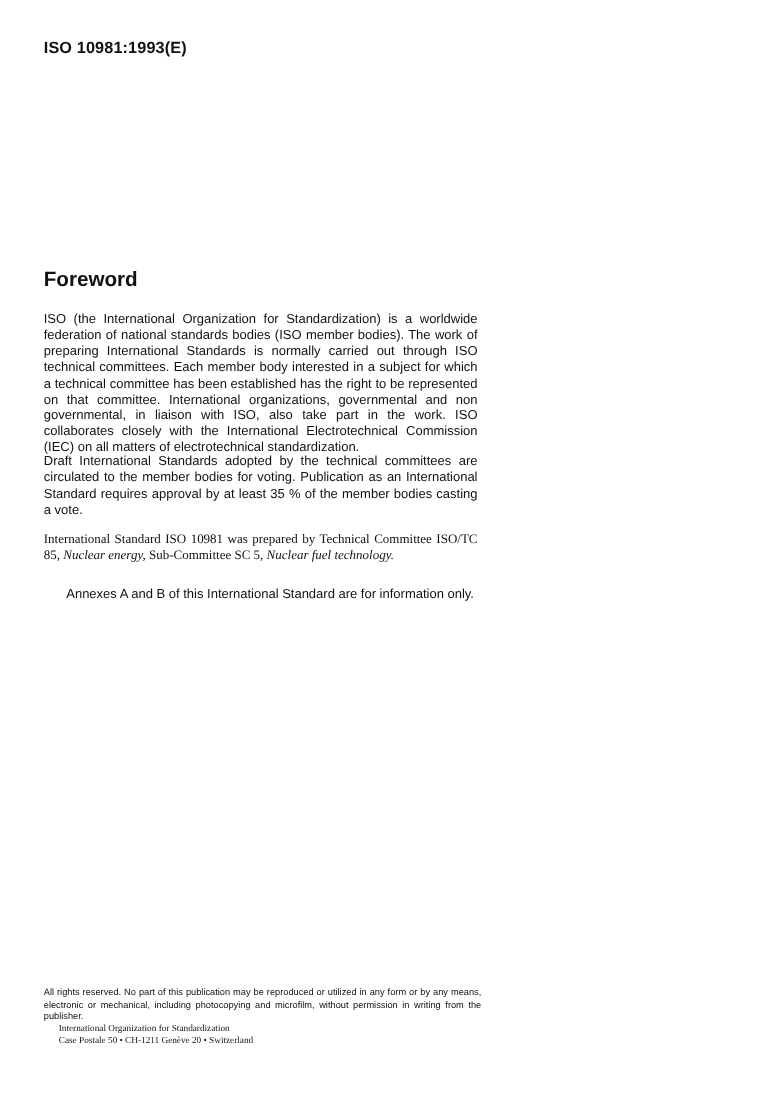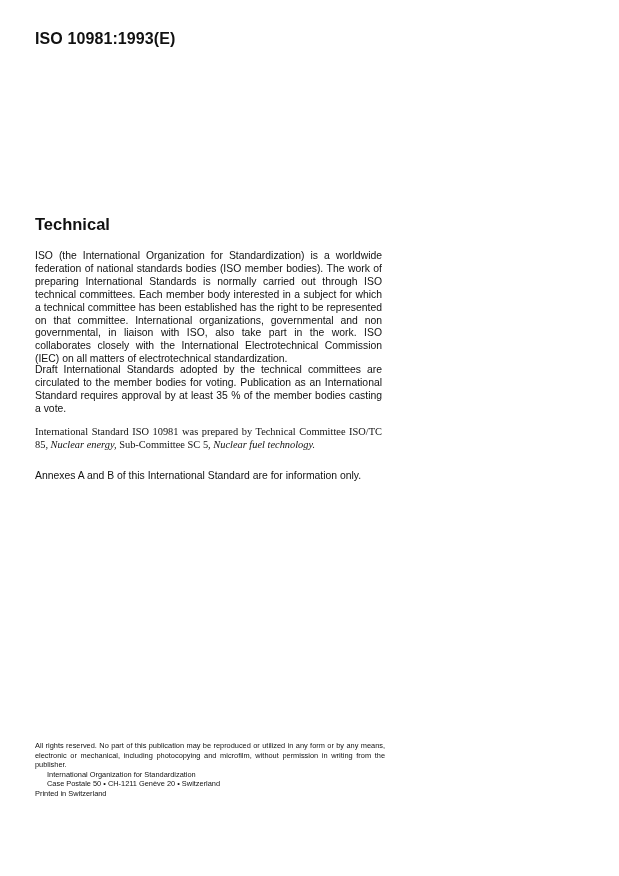--- a/index.html
+++ b/index.html
@@ -1,42 +1,41 @@
 <!DOCTYPE html>
 <html><head>
 <meta charset="utf-8">
 <style>
   html, body { margin:0; padding:0; background:#ffffff; }
   body { width:619px; height:876px; position:relative; overflow:hidden; color:#111; font-family:"Liberation Sans", sans-serif; }
-  .header-id { position:absolute; left:35px; top:30px; font-weight:bold; font-size:16px; letter-spacing:0.1px; }
+  .header-id { position:absolute; left:35px; top:30px; font-weight:bold; font-size:13px; letter-spacing:0.1px; }
   .title { position:absolute; left:35px; top:215px; font-weight:bold; font-size:16.5px; }
   .body-text { position:absolute; left:35px; width:347px; font-size:10.4px; line-height:12.9px; text-align:justify; text-align-last:left; }
   .p1 { top:250px; }
   .p2 { top:364px; }
   .p3 { top:426px;font-family:Liberation Serif, serif; }
-  .p4 { top:470px; }
+  .p4 { top:470px;margin-left:18px; }
   .it { font-style:italic; }
   .copyright { position:absolute; left:35px; top:741px; width:350px; font-size:7.4px; line-height:9.6px; }
   .copyright .c-head { font-size:8.6px; }
-  .copyright .addr { padding-left:12px; }
-  .copyright .justified { text-align:justify; }
+  .copyright .addr { padding-left:12px;font-family:Liberation Serif, serif; }
+  .copyright .justified { text-align:justify;margin-top:48px; }
   .page-num { position:absolute; left:36px; top:879px; font-size:10px; color:#444; }
 </style>
 </head>
 <body>
 
 <div class="header-id">ISO 10981:1993(E)</div>
 
-<div class="title">Technical</div>
+<div class="title">Foreword</div>
 
 <div class="body-text p1">ISO (the International Organization for Standardization) is a worldwide federation of national standards bodies (ISO member bodies). The work of preparing International Standards is normally carried out through ISO technical committees. Each member body interested in a subject for which a technical committee has been established has the right to be represented on that committee. International organizations, governmental and non governmental, in liaison with ISO, also take part in the work. ISO collaborates closely with the International Electrotechnical Commission (IEC) on all matters of electrotechnical standardization.</div>
 <div class="body-text p2">Draft International Standards adopted by the technical committees are circulated to the member bodies for voting. Publication as an International Standard requires approval by at least 35 % of the member bodies casting a vote.</div>
 <div class="body-text p3"><span>International Standard ISO 10981 was prepared by Technical Committee ISO/TC 85, </span><span class="it">Nuclear energy,</span><span> Sub-Committee SC 5, </span><span class="it">Nuclear fuel technology.</span></div>
 <div class="body-text p4">Annexes A and B of this International Standard are for information only.</div>
 
 <div class="copyright">
   <div class="justified">All rights reserved. No part of this publication may be reproduced or utilized in any form or by any means, electronic or mechanical, including photocopying and microfilm, without permission in writing from the publisher.</div>
   <div class="addr">International Organization for Standardization</div>
   <div class="addr">Case Postale 50 • CH-1211 Genève 20 • Switzerland</div>
-  <div>Printed in Switzerland</div>
 </div>
 
 <div class="page-num">ii</div>
 
 </body></html>

